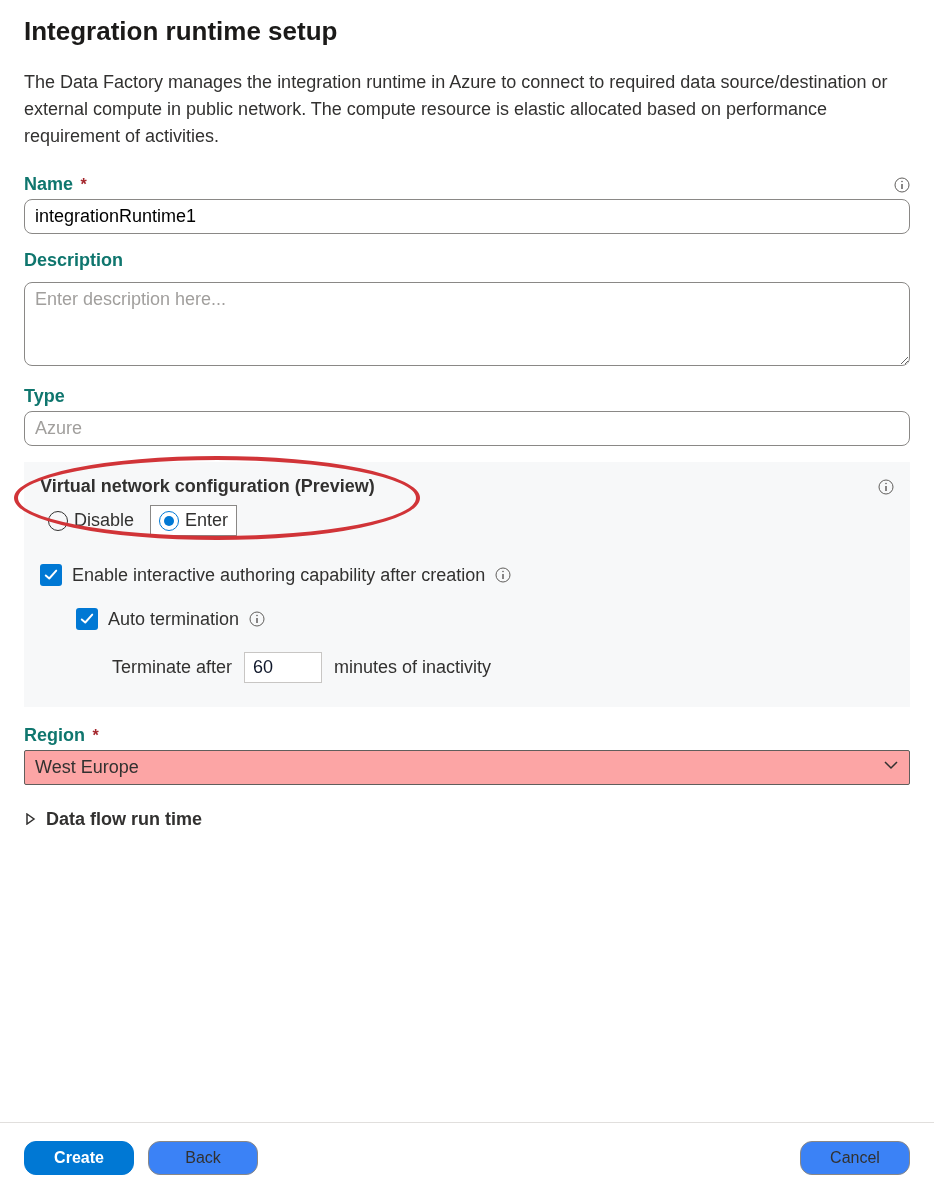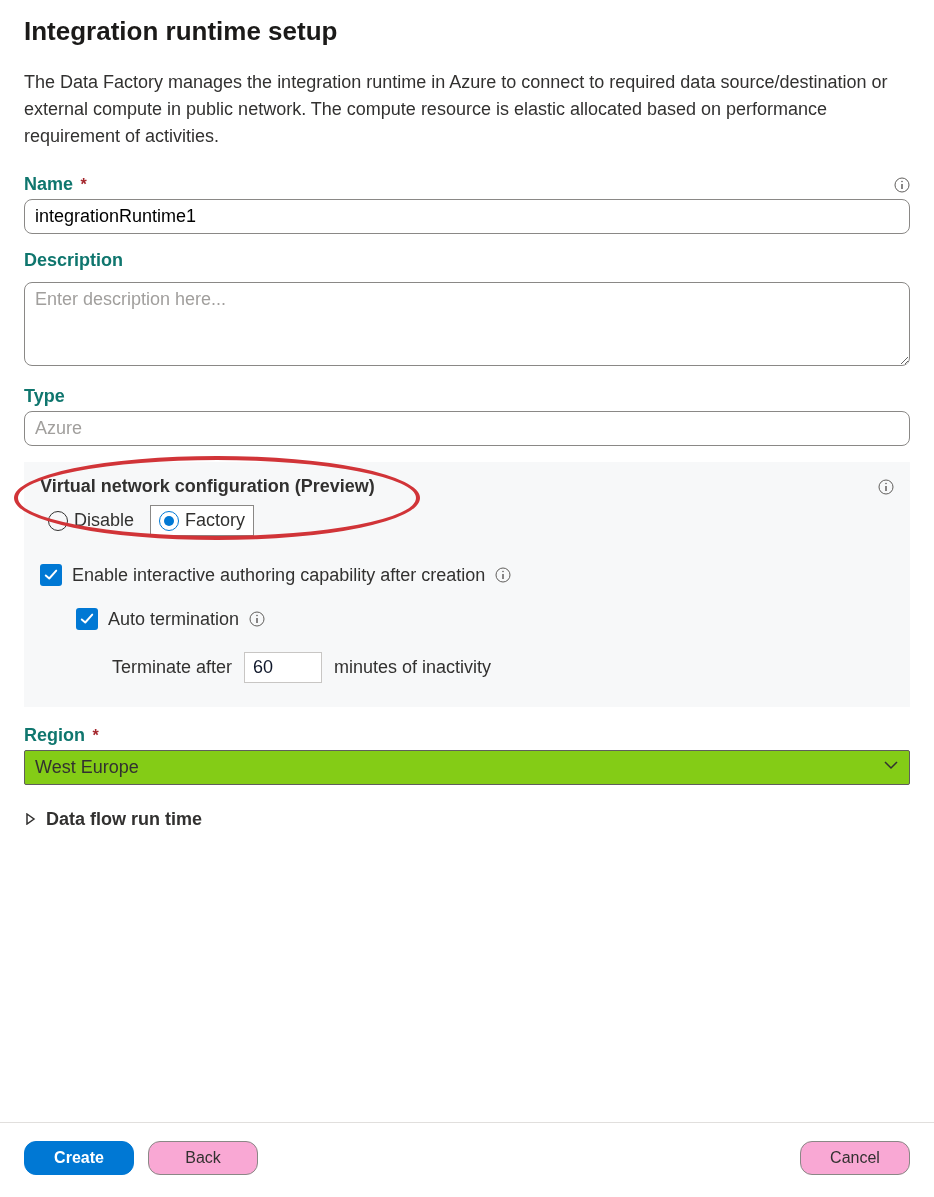--- a/index.html
+++ b/index.html
@@ -144,21 +144,21 @@
   }
   .region-select {
     width: 100%;
     border: 1px solid #605e5c;
     border-radius: 2px;
     padding: 6px 10px;
     font-size: 18px;
     display: flex;
     justify-content: space-between;
     align-items: center;
-    background: #84cc16;
+    background: #fca5a5;
   }
   .chevron svg { width: 16px; height: 16px; }
   .expander {
     display: flex;
     align-items: center;
     gap: 10px;
     margin-top: 24px;
     font-size: 18px;
     font-weight: 600;
     cursor: pointer;
@@ -184,21 +184,21 @@
     cursor: pointer;
     display: inline-block;
   }
   .btn.primary {
     background: #0078d4;
     color: #ffffff;
     font-weight: 600;
     border: 1px solid #0078d4;
   }
   .btn.secondary {
-    background: #f9a8d4;
+    background: #3b82f6;
     color: #323130;
     border: 1px solid #8a8886;
   }
   ::placeholder { color: #a19f9d; }
 </style>
 </head>
 <body>
 
 <div class="page">
   <h1 class="title">Integration runtime setup</h1>
@@ -249,21 +249,21 @@
     </div>
     <div class="radio-row">
       <div class="radio-opt">
         <span class="radio-circle"></span>
         <span>Disable</span>
       </div>
       <div class="radio-opt selected">
         <span class="radio-circle">
             <span class="radio-dot"></span>
           </span>
-        <span>Factory</span>
+        <span>Enter</span>
       </div>
     </div>
 
     <div class="chk-row">
       <span class="chk">
         <svg viewBox="0 0 16 16">
             <path d="M2 8.5 L6 12 L14 3" stroke="#ffffff" stroke-width="2.2" fill="none" stroke-linecap="round" stroke-linejoin="round"></path>
           </svg>
       </span>
       <span>Enable interactive authoring capability after creation</span>

